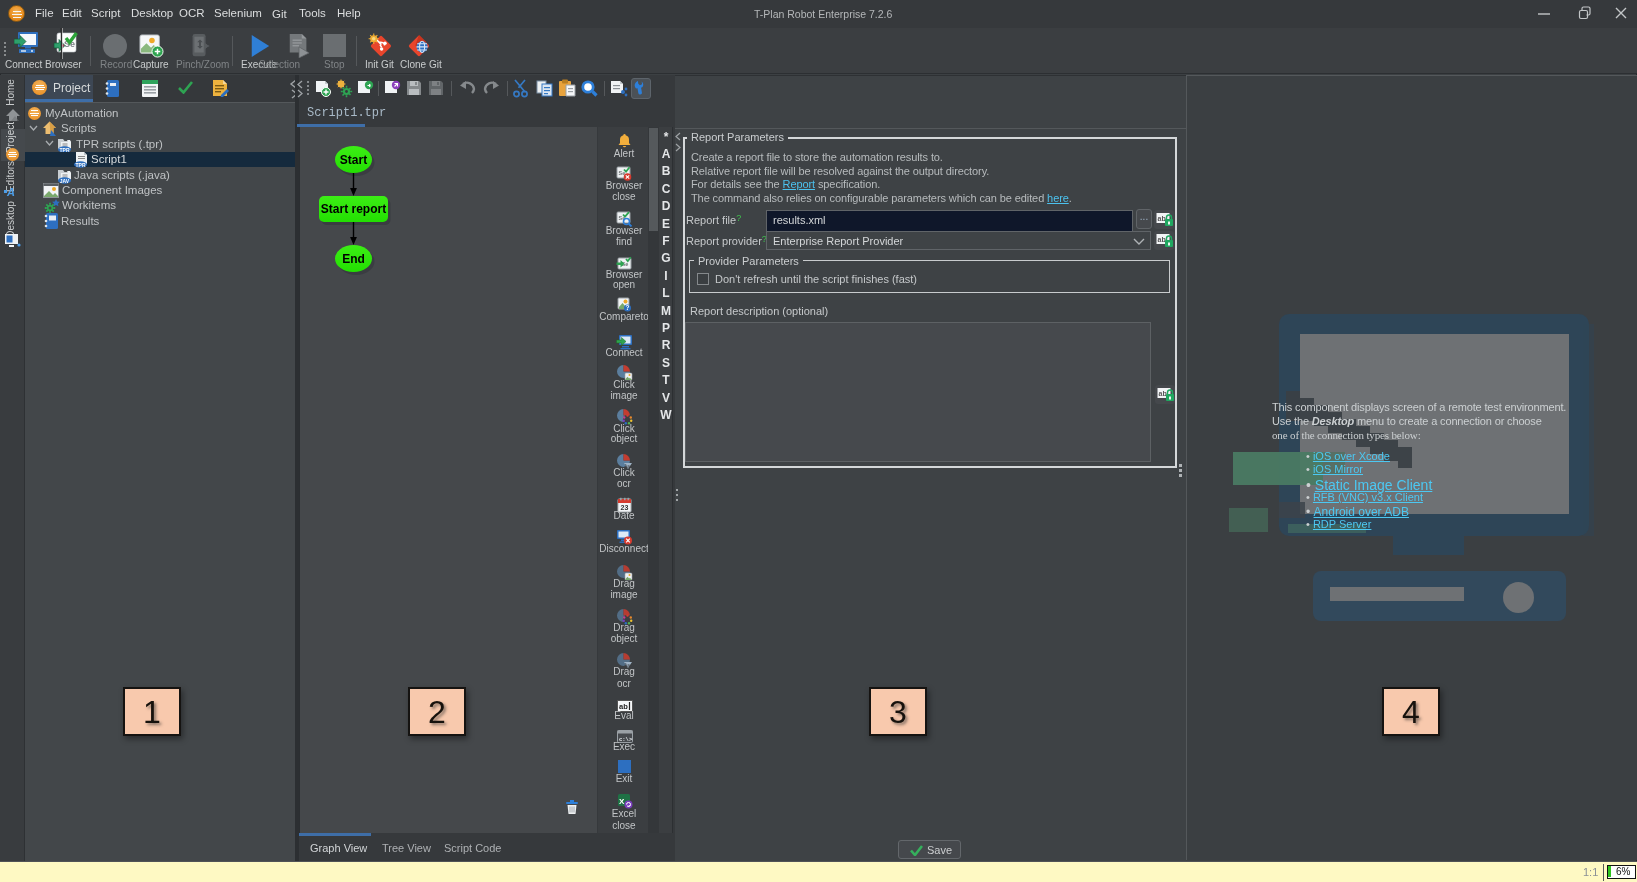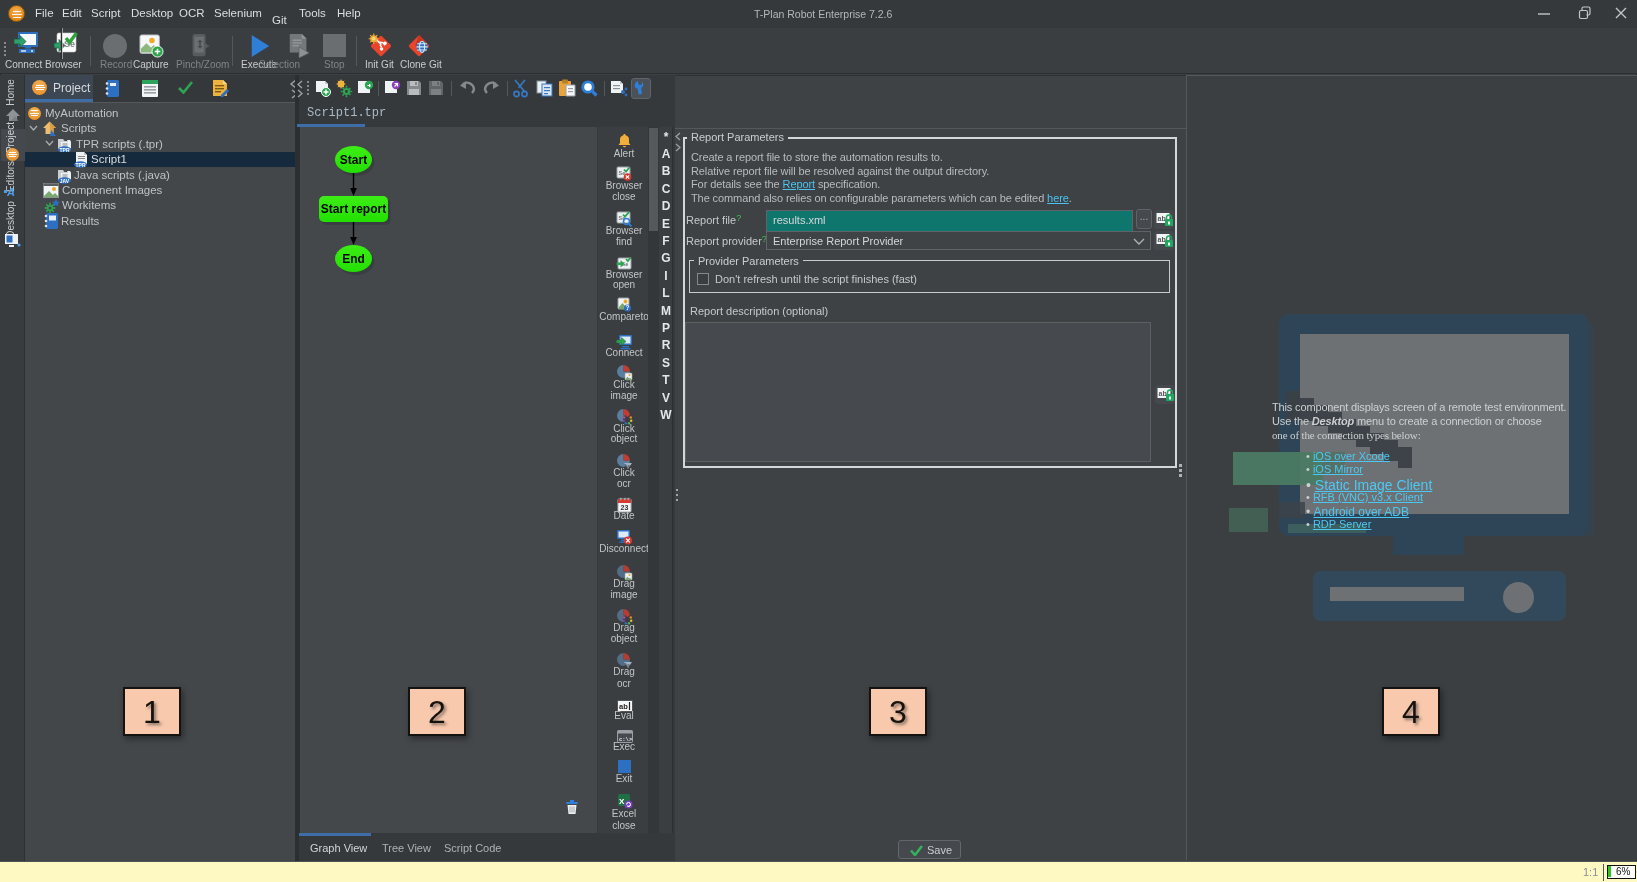--- a/index.html
+++ b/index.html
@@ -25,21 +25,21 @@
       <div class="abs" style="left:4px;top:5px;width:8px;height:1px;background:#f5f5f5;"></div>
       <div class="abs" style="left:3px;top:8px;width:10px;height:1px;background:#f5f5f5;"></div>
       <div class="abs" style="left:4px;top:11px;width:8px;height:1px;background:#f5f5f5;"></div>
     </div>
     <div class="lbl" style="left:35px;top:7px;font-size:11.5px;color:#dcdedf;">File</div>
     <div class="lbl" style="left:62px;top:7px;font-size:11.5px;color:#dcdedf;">Edit</div>
     <div class="lbl" style="left:91px;top:7px;font-size:11.5px;color:#dcdedf;">Script</div>
     <div class="lbl" style="left:131px;top:7px;font-size:11.5px;color:#dcdedf;">Desktop</div>
     <div class="lbl" style="left:179px;top:7px;font-size:11.5px;color:#dcdedf;">OCR</div>
     <div class="lbl" style="left:214px;top:7px;font-size:11.5px;color:#dcdedf;">Selenium</div>
-    <div class="lbl" style="left:272px;top:14px;font-size:11.5px;color:#dcdedf;">Git</div>
+    <div class="lbl" style="left:272px;top:8px;font-size:11.5px;color:#dcdedf;">Git</div>
     <div class="lbl" style="left:299px;top:7px;font-size:11.5px;color:#dcdedf;">Tools</div>
     <div class="lbl" style="left:337px;top:7px;font-size:11.5px;color:#dcdedf;">Help</div>
     <div class="lbl" style="left:754px;top:8px;font-size:10.5px;color:#b4b7b9;">T-Plan Robot Enterprise 7.2.6</div>
     <svg class="abs" style="left:1536px;top:4px;" width="96" height="20" viewBox="0 0 96 20">
       <line x1="2" y1="10" x2="14" y2="10" stroke="#c3c6c8" stroke-width="1.4"></line>
       <rect x="43.5" y="6.5" width="8" height="8" rx="1.5" fill="none" stroke="#c3c6c8" stroke-width="1.2"></rect>
       <path d="M46 6.5 v-2 a1.5 1.5 0 0 1 1.5 -1.5 h5 a1.5 1.5 0 0 1 1.5 1.5 v5 a1.5 1.5 0 0 1 -1.5 1.5 h-2" fill="none" stroke="#c3c6c8" stroke-width="1.2"></path>
       <path d="M80 4 L90 14 M90 4 L80 14" stroke="#c3c6c8" stroke-width="1.4"></path>
     </svg>
   </div>
@@ -609,21 +609,21 @@
     <div class="abs" style="left:504px;top:388px;width:3px;height:3px;background:#aeb2b5;box-shadow:0 5px 0 #aeb2b5,0 10px 0 #aeb2b5;"></div>
 
     <div class="abs" style="left:8px;top:61px;width:494px;height:331px;border:2px solid #d4d7d9;"></div>
     <div class="abs" style="left:12px;top:55px;background:#3e4245;padding:0 4px;font-size:11px;color:#cbced0;">Report Parameters</div>
     <div class="lbl" style="left:16px;top:75px;font-size:11px;letter-spacing:-0.1px;color:#b7bbbd;">Create a report file to store the automation results to.</div>
     <div class="lbl" style="left:16px;top:88.5px;font-size:11px;letter-spacing:-0.1px;color:#b7bbbd;">Relative report file will be resolved against the output directory.</div>
     <div class="lbl" style="left:16px;top:102px;font-size:11px;letter-spacing:-0.1px;color:#b7bbbd;">For details see the <span style="color:#4cc2ee;text-decoration:underline;">Report</span> specification.</div>
     <div class="lbl" style="left:16px;top:115.5px;font-size:11px;letter-spacing:-0.1px;color:#b7bbbd;">The command also relies on configurable parameters which can be edited <span style="color:#4cc2ee;text-decoration:underline;">here</span>.</div>
 
     <div class="lbl" style="left:11px;top:137px;font-size:11px;color:#c6c9cb;">Report file<span style="color:#3fc24d;font-size:9px;vertical-align:3px;">?</span></div>
-    <div class="abs" style="left:91px;top:134px;width:367px;height:30px;background:#0f766e;border:1px solid #606468;">
+    <div class="abs" style="left:91px;top:134px;width:367px;height:30px;background:#0f172a;border:1px solid #606468;">
       <div class="lbl" style="left:6px;top:2.5px;font-size:11px;color:#d4d7d9;">results.xml</div>
     </div>
     <div class="abs" style="left:461px;top:133px;width:16px;height:20px;background:#46494d;border:1px solid #606468;border-radius:3px;color:#9fb3c6;font-size:10px;text-align:center;line-height:14px;">...</div>
     <svg class="abs" style="left:479px;top:134px;" width="20" height="19" viewBox="0 0 20 19">
       <rect x="0" y="0" width="20" height="19" rx="3" fill="#45484c"></rect>
       <rect x="2.5" y="3" width="13" height="10" fill="#f2f4f6"></rect>
       <text x="3.5" y="11" font-size="7" font-weight="bold" fill="#555" font-family="Liberation Sans">ab</text>
       <rect x="11" y="9" width="8" height="7" rx="1" fill="#1fa860"></rect>
       <path d="M12.5 9 v-1.5 a2.5 2.5 0 0 1 5 0 v1.5" fill="none" stroke="#1fa860" stroke-width="1.4"></path>
       <rect x="14" y="11.5" width="2" height="3" fill="#e8f5ee"></rect>

